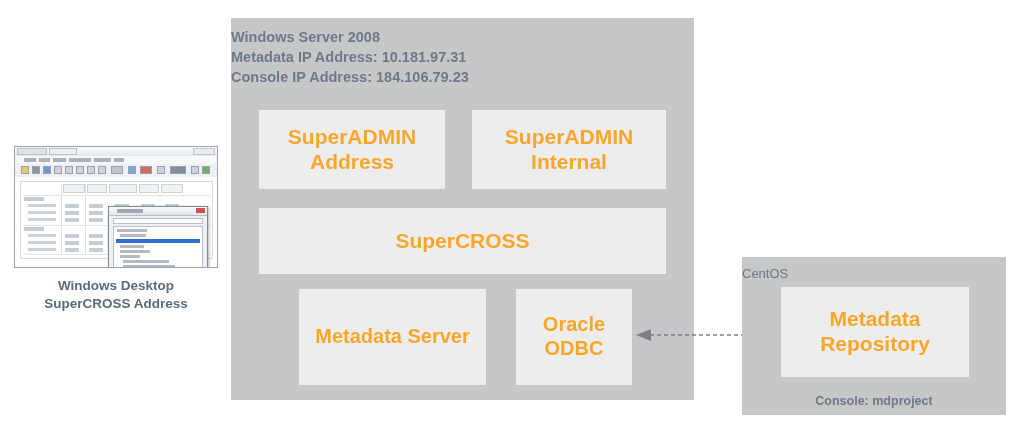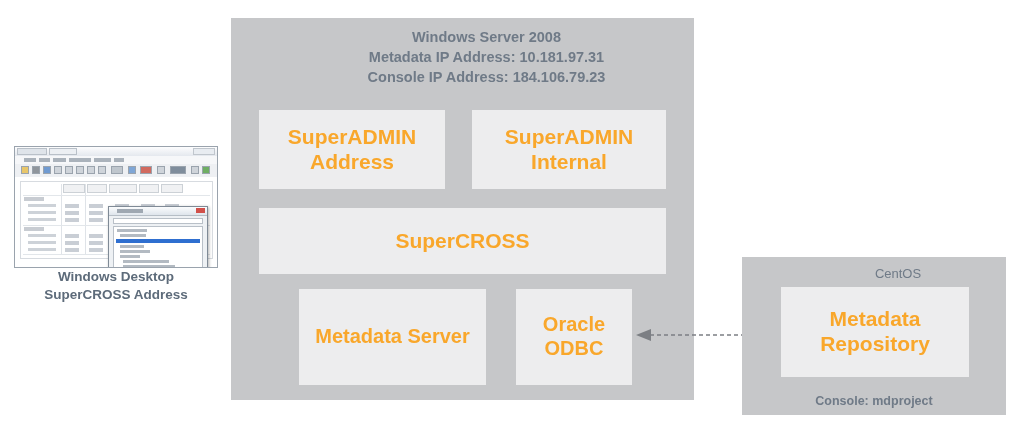--- a/index.html
+++ b/index.html
@@ -19,25 +19,23 @@
     background: #ffffff;
     overflow: hidden;
   }
 
   
   .panel {
     position: absolute;
     background: #c6c7c9;
   }
   .panel-title {
-    text-align: center;
     color: #6f7a87;
     font-weight: bold;
     line-height: 1.38;
-    padding-left: 24px;
   }
   .box {
     position: absolute;
     background: #ededee;
     display: flex;
     align-items: center;
     justify-content: center;
     text-align: center;
     color: #f9a72b;
     font-weight: bold;
@@ -82,20 +80,21 @@
     width: 142px; height: 20px;
   }
 
   
   #client-block {
     position: absolute;
     left: 14px; top: 146px;
     width: 204px;
   }
   #client-caption {
+    margin-top: 9px;
     text-align: center;
     color: #5d6b7a;
     font-weight: bold;
     font-size: 13.5px;
     line-height: 1.32;
   }
 
   
   .mockwin {
     position: relative;

